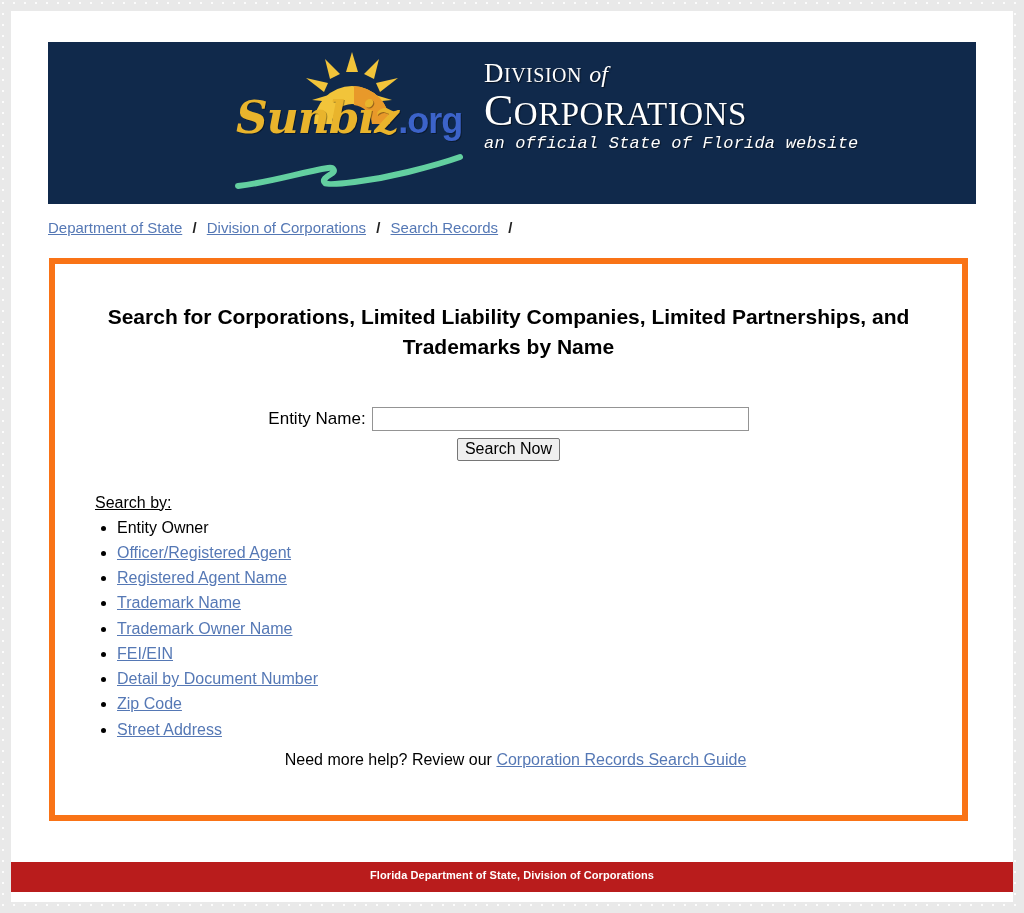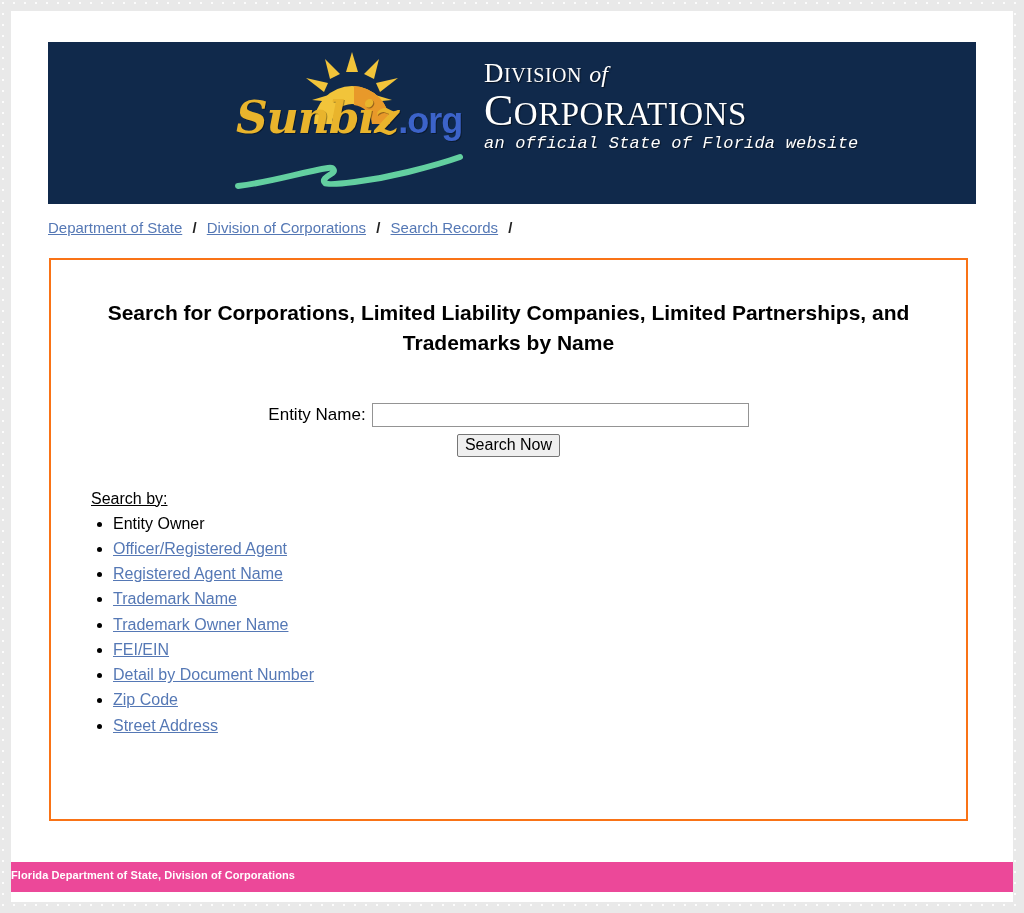--- a/index.html
+++ b/index.html
@@ -153,21 +153,21 @@
     font-weight: bold;
   }
 
   
   .panel {
     position: absolute;
     left: 38px;
     top: 247px;
     width: 919px;
     height: 563px;
-    border: 2px solid #f97316;
+    border: 6px solid #f97316;
     background: #fff;
     box-sizing: border-box;
   }
   .panel-title {
     margin: 38px 28px 0 28px;
     text-align: center;
     font-size: 21px;
     font-weight: bold;
     color: #000;
     line-height: 1.42;
@@ -254,24 +254,25 @@
     text-decoration: underline;
   }
 
   
   .footer {
     position: absolute;
     left: 11px;
     top: 862px;
     width: 1002px;
     height: 30px;
-    background: #ec4899;
+    background: #b91c1c;
     color: #ffffff;
     font-size: 11px;
     font-weight: bold;
+    text-align: center;
     line-height: 26px;
     letter-spacing: 0.1px;
     z-index: 2;
   }
 </style>
 </head>
 <body>
 
 <div class="outer-texture"></div>
 
@@ -341,19 +342,23 @@
       <li><a href="#">Officer/Registered Agent</a></li>
       <li><a href="#">Registered Agent Name</a></li>
       <li><a href="#">Trademark Name</a></li>
       <li><a href="#">Trademark Owner Name</a></li>
       <li><a href="#">FEI/EIN</a></li>
       <li><a href="#">Detail by Document Number</a></li>
       <li><a href="#">Zip Code</a></li>
       <li><a href="#">Street Address</a></li>
     </ul>
 
+    <div class="help-line">
+      <span>Need more help? Review our</span>
+      <a href="#">Corporation Records Search Guide</a>
+    </div>
 
   </div>
 </div>
 
 <div class="footer">
   <span>Florida Department of State, Division of Corporations</span>
 </div>
 
 </body></html>

